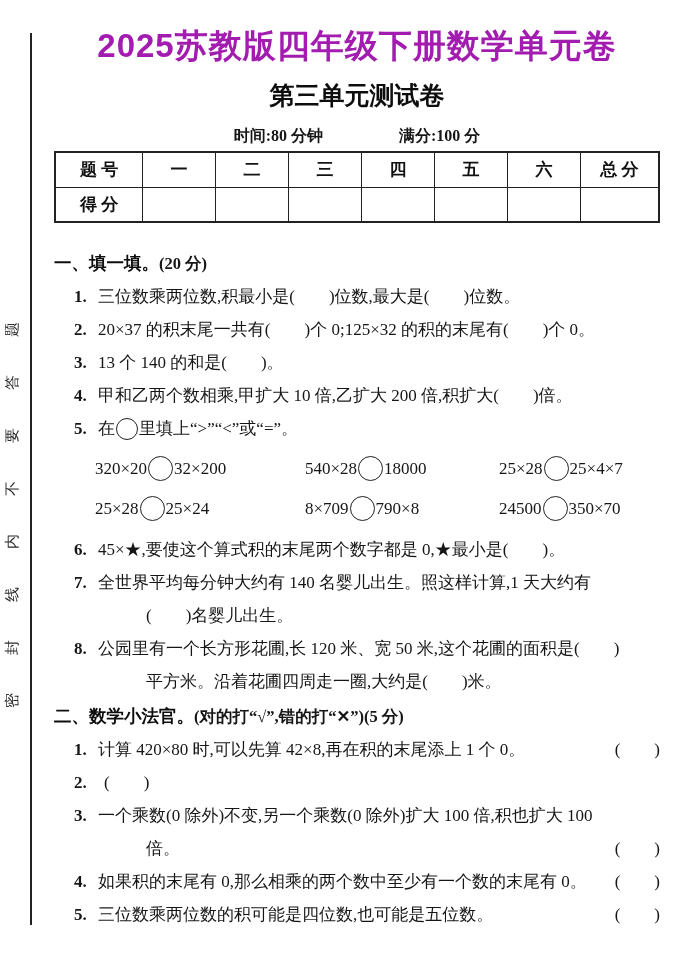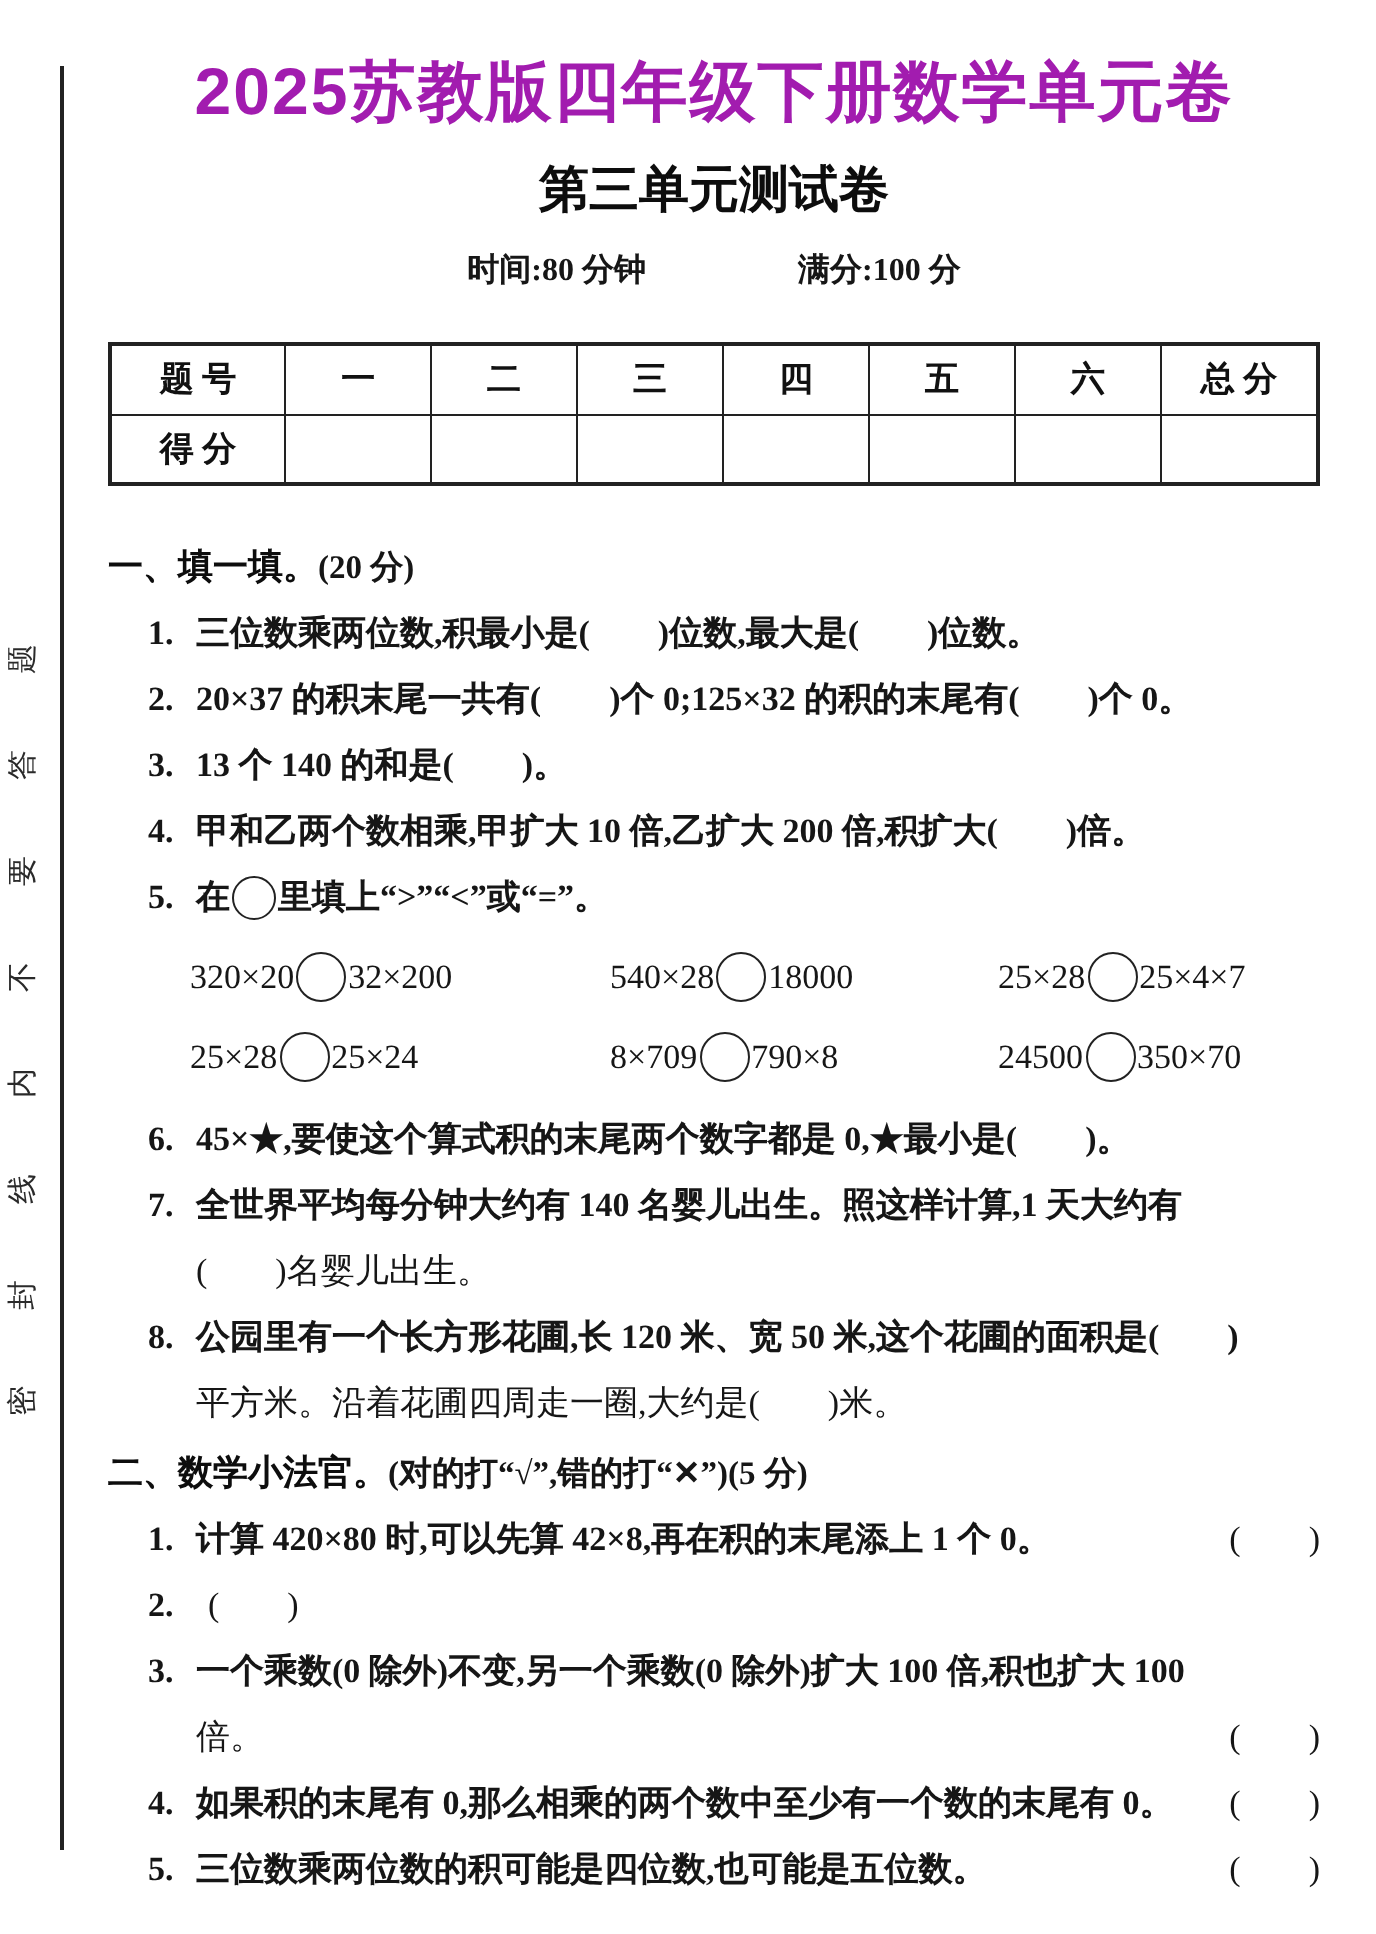--- a/index.html
+++ b/index.html
@@ -33,44 +33,44 @@
     margin-top:12px; text-align:center;
     font-family:"Liberation Sans","DejaVu Sans",sans-serif;
     font-weight:bold; font-size:25px; line-height:32px; color:#0d0d0d;
   }
   .info-row {
     margin-top:14px; display:flex; justify-content:center; gap:76px;
     font-size:16px; font-weight:bold; line-height:22px;
   }
   
   .score-table {
-    margin-top:24px; width:100%; border-collapse:collapse;
+    margin-top:4px; width:100%; border-collapse:collapse;
     border:2px solid #222; table-layout:fixed;
   }
   .score-table td {
     border:1.5px solid #222; height:35px; text-align:center;
     font-size:17px; font-weight:bold; color:#111;
   }
   .score-table td.lbl { width:14.5%; }
   .score-table td.tot { width:13%; }
   
   .sec-heading { font-size:17.5px; line-height:33px; white-space:nowrap; }
   .sec-heading .h-main {
     font-family:"Liberation Sans","DejaVu Sans",sans-serif;
     font-weight:bold; color:#0d0d0d;
   }
   .sec-heading .h-note { font-weight:bold; font-size:16.5px; }
   .sec1 { margin-top:24px; }
   .sec2 { margin-top:2px; }
   .item { display:flex; padding-left:20px; font-size:17px; line-height:33px; }
   .item .no { font-weight:bold; min-width:24px; flex:0 0 auto; }
-  .item .txt { flex:1 1 auto;font-weight:bold; }
+  .item .txt { flex:1 1 auto; }
   .item .ans { flex:0 0 auto; margin-left:6px; white-space:nowrap; }
   .cont-line { display:flex; padding-left:44px; font-size:17px; line-height:33px; }
-  .cont-line .txt { flex:1 1 auto; }
+  .cont-line .txt { flex:1 1 auto;margin-left:48px; }
   .cont-line .ans { flex:0 0 auto; margin-left:6px; white-space:nowrap; }
   
   .cmp-grid {
     margin:4px 0 4px 41px;
     display:grid; grid-template-columns:210px 194px auto;
     font-size:17px; line-height:40px;
   }
   .cmp { white-space:nowrap; }
   
   .circle {

